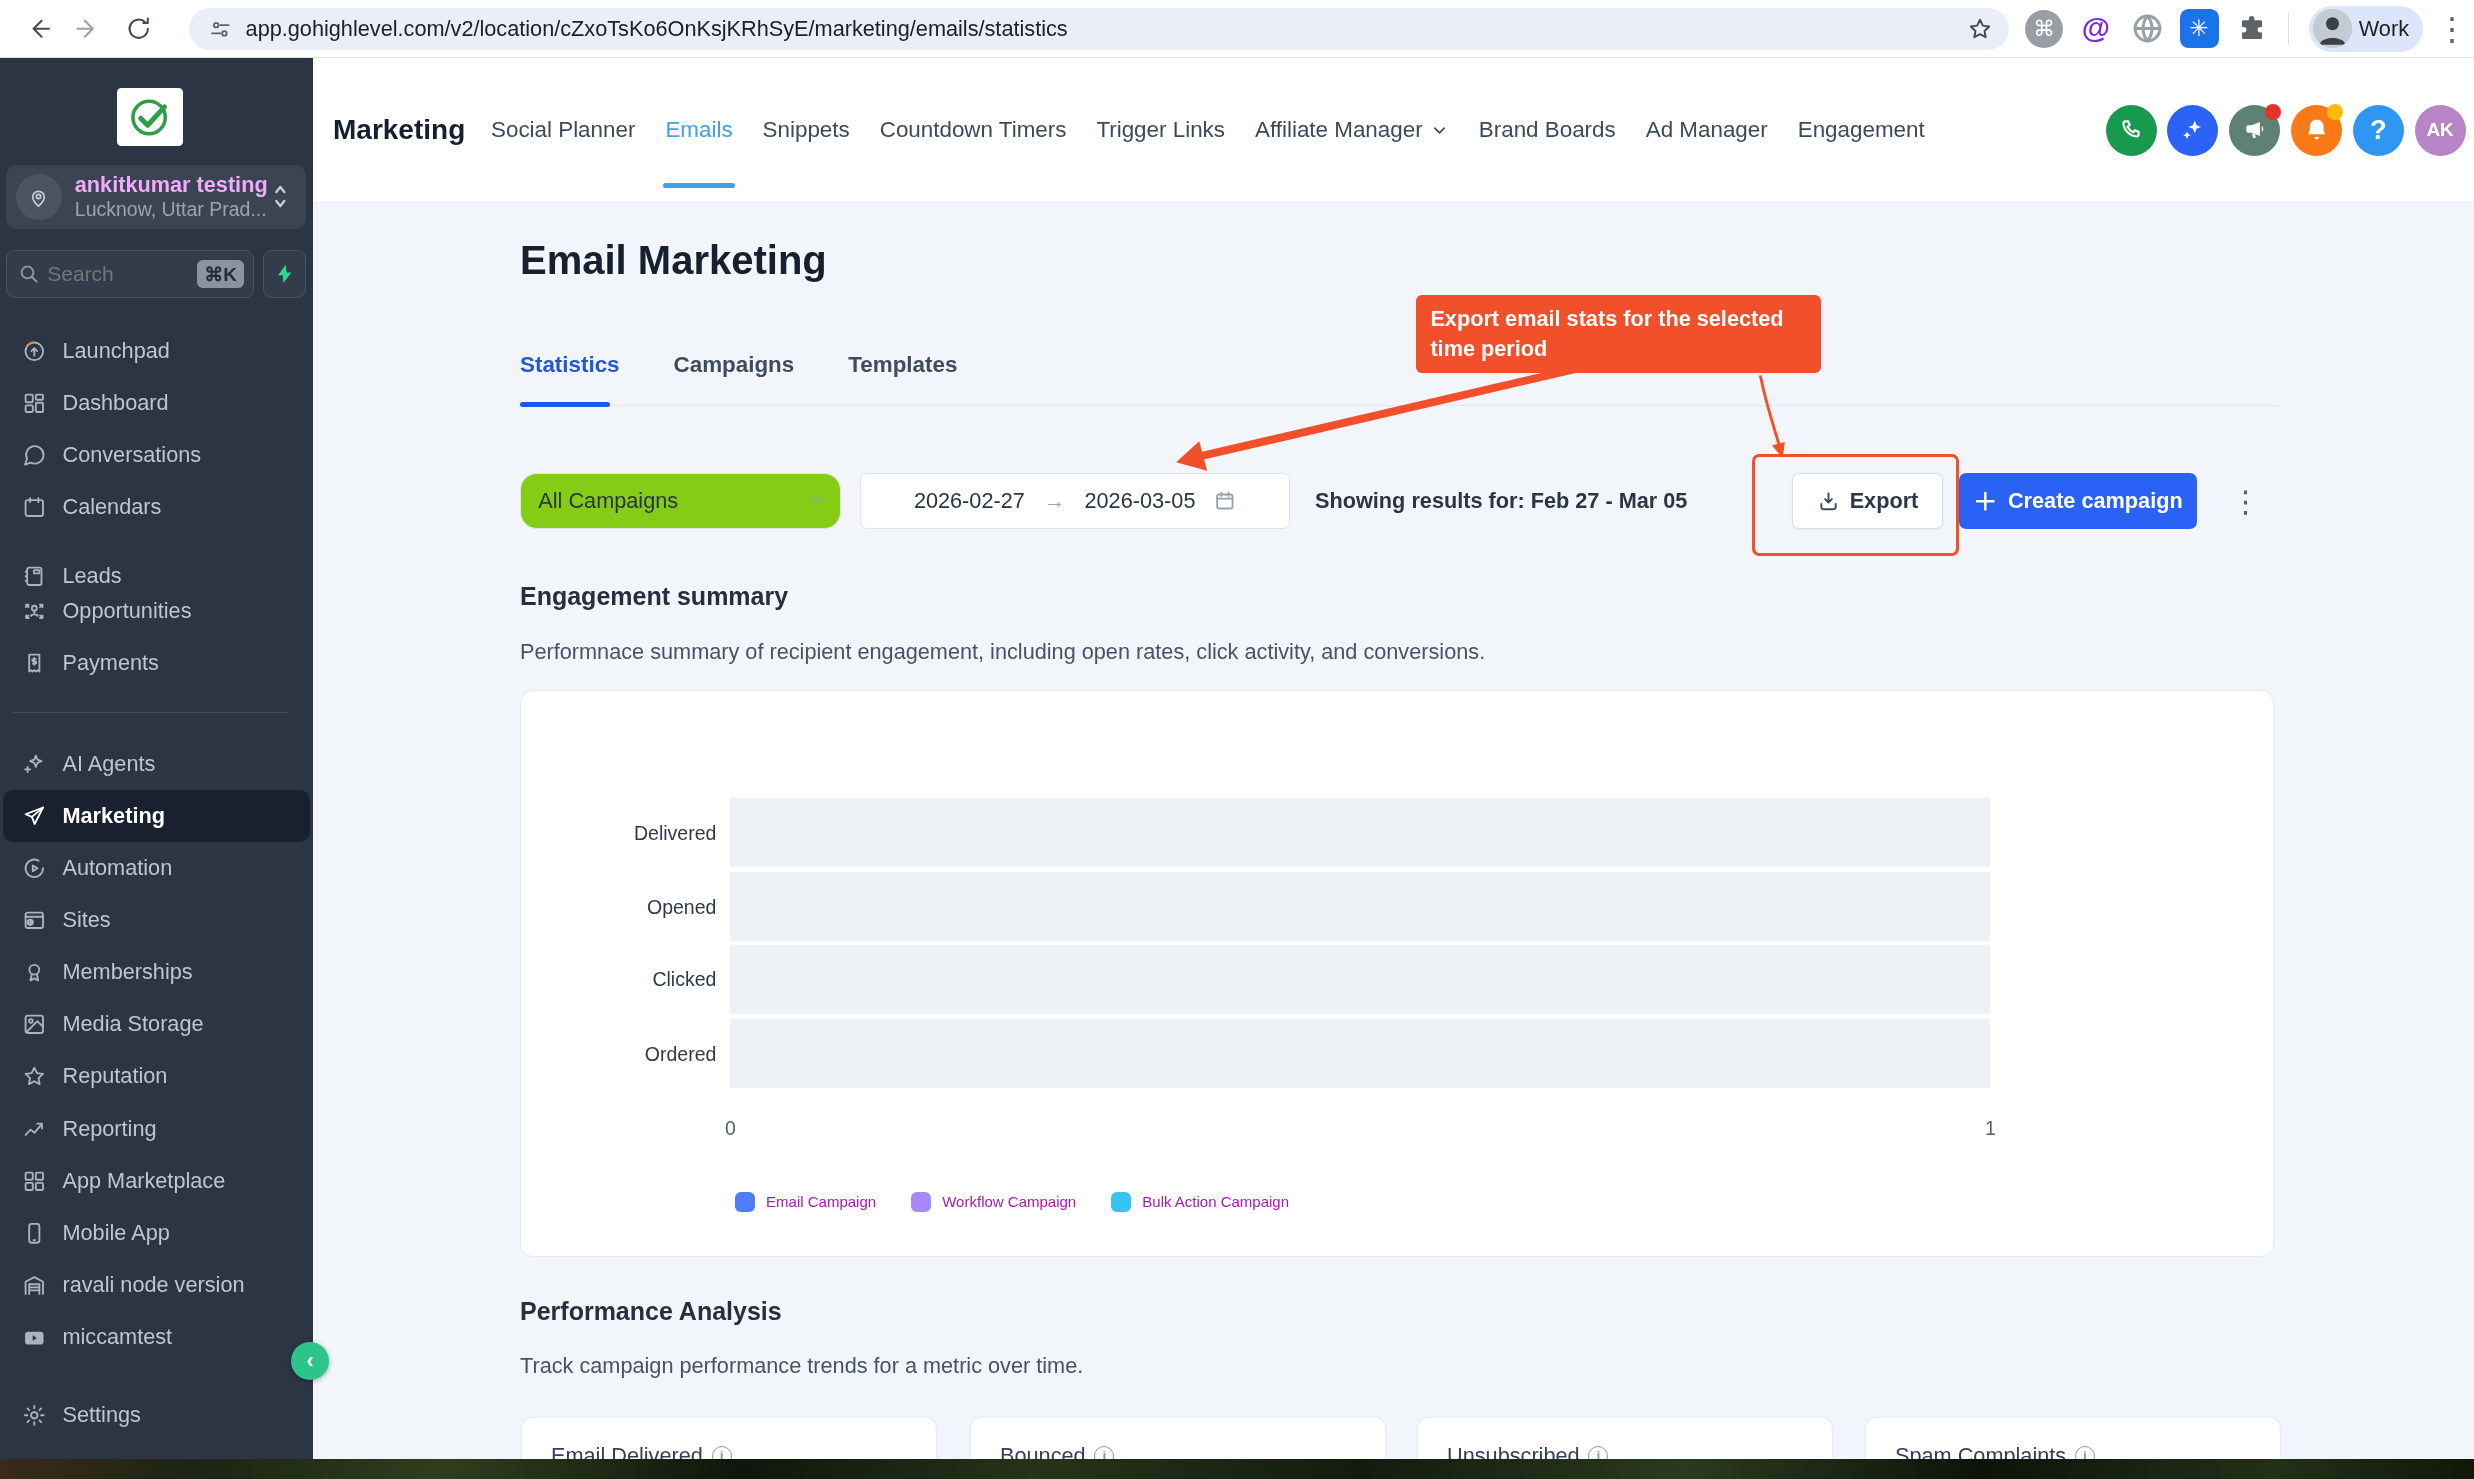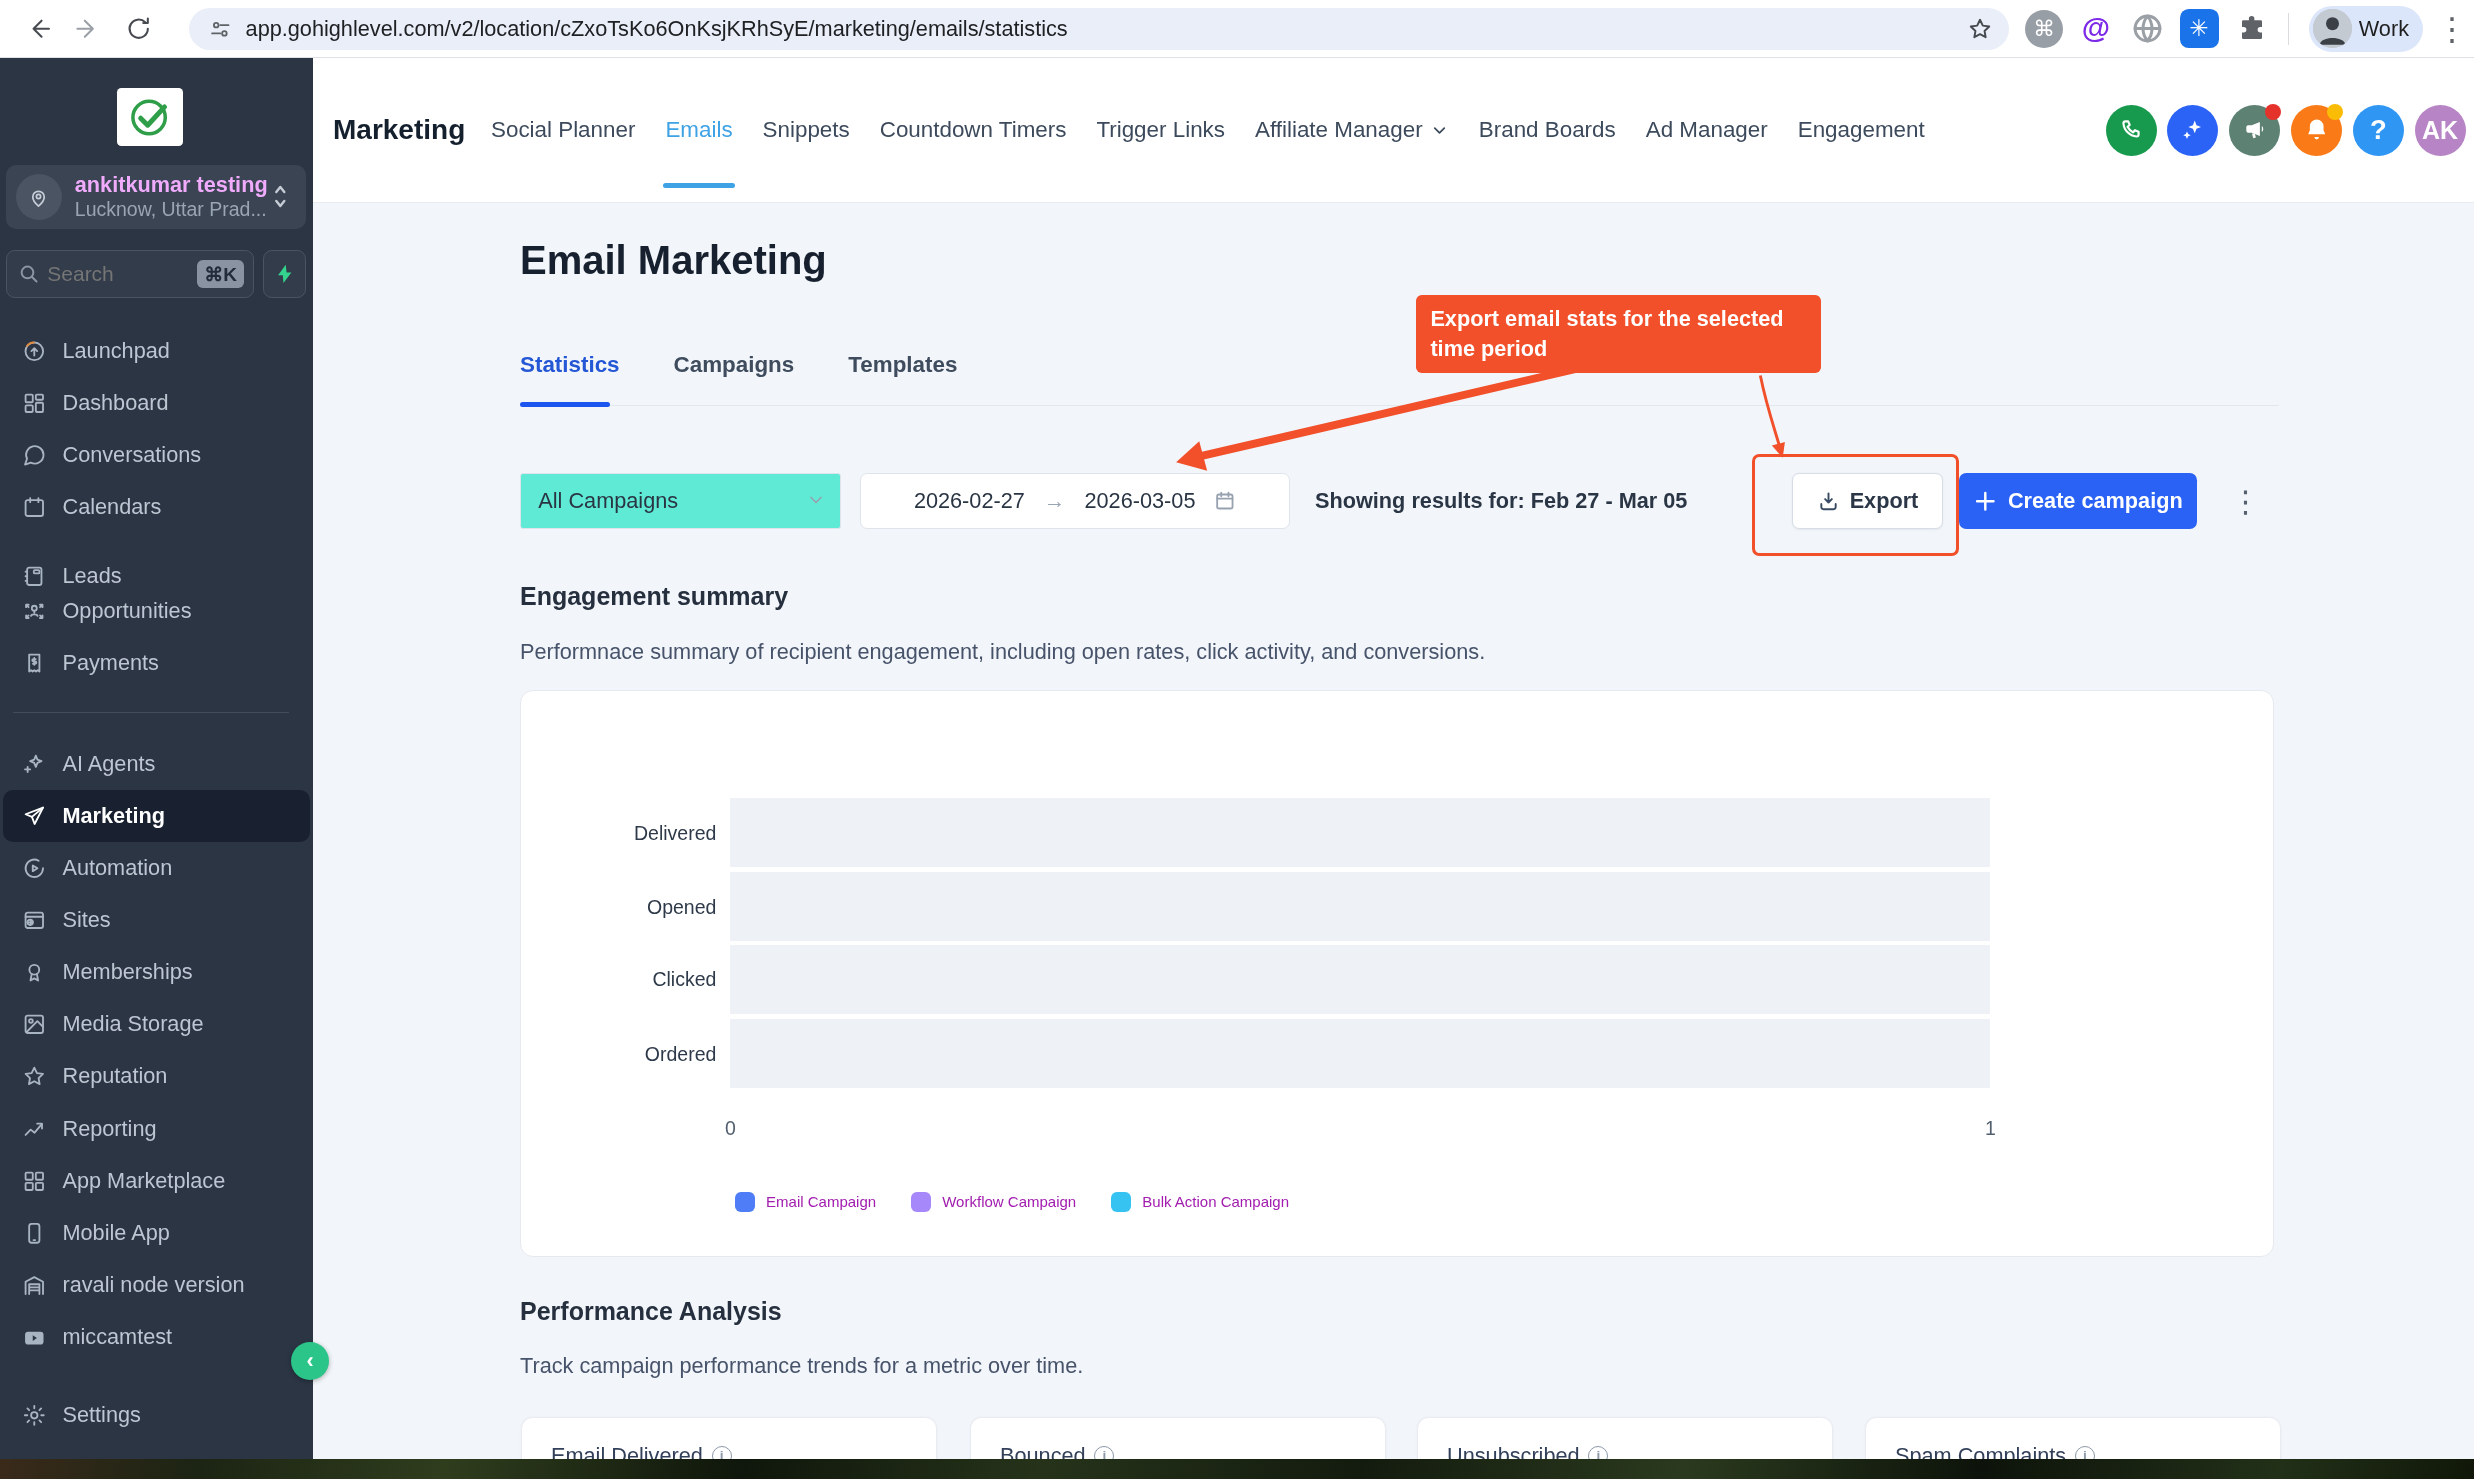--- a/index.html
+++ b/index.html
@@ -51,21 +51,21 @@
   
   #content { position:absolute; left:313px; top:203px; width:2162px; height:1256px; background:#f2f5f9; overflow:hidden; }
   #page-title { position:absolute; left:207px; top:35px; font-size:40px; font-weight:700; color:#17202e; }
   #page-tabs { position:absolute; left:207px; top:149px; display:flex; gap:54px; }
   .pg-tab { font-size:22.4px; font-weight:600; color:#3e4c5e; }
   .pg-tab.active { color:#2457d5; }
   #stats-underline { position:absolute; left:207px; top:199px; width:90px; height:5px; border-radius:2.9px; background:#1d56ee; z-index:2; }
   #tabs-divider { position:absolute; left:207px; top:202px; width:1759px; height:0.7px; background:#e3e7ee; }
 
   .frow { position:absolute; top:270px; height:56px; }
-  #campaign-select { left:207px; width:321px; background:#5eead4; border:0.7px solid #dfe4ec; border-radius:3px; display:flex; align-items:center; }
+  #campaign-select { left:207px; width:321px; background:#84cc16; border:0.7px solid #dfe4ec; border-radius:17px; display:flex; align-items:center; }
   #campaign-select .val { font-size:21.7px; color:#2a3544; margin-left:17.3px; }
   #campaign-select .chev { position:absolute; right:14.4px; color:#97a1b0; }
   #date-range { left:547px; width:430px; background:#fff; border:0.7px solid #dfe4ec; border-radius:7.2px; display:flex; align-items:center; justify-content:center; gap:19px; }
   #date-range .dval { font-size:21.7px; color:#2a3544; }
   #date-range .darr { font-size:21.7px; color:#9aa5b3; }
   #showing-text { left:1002px; height:56px; display:flex; align-items:center; font-size:21.7px; font-weight:600; color:#2a3646; white-space:nowrap; }
   #export-highlight { position:absolute; left:1439px; top:251px; width:207px; height:102px; border:3.6px solid #f1502a; border-radius:7.2px; z-index:3; }
   #export-btn { left:1479px; width:151px; background:#fff; border:0.7px solid #d7dde7; border-radius:7.2px; display:flex; align-items:center; justify-content:center; gap:10px; font-size:21.7px; font-weight:600; color:#2b3647; box-shadow:0 0.7px 2.2px rgba(20,30,50,.06); }
   #create-btn { left:1646px; width:238px; background:#2a62f5; border-radius:7.2px; display:flex; align-items:center; justify-content:center; gap:10px; font-size:21.7px; font-weight:600; color:#fff; }
   #row-kebab { left:1918px; width:29px; display:flex; align-items:center; justify-content:center; color:#55616f; font-size:30px; }
@@ -442,21 +442,21 @@
     <div class="hicon" style="background:#f97a16">
       <svg width="27.4" height="27.4" viewBox="0 0 24 24" fill="#fff">
           <path d="M12 3a6 6 0 0 0-6 6v3.5L4.5 16h15L18 12.5V9a6 6 0 0 0-6-6z"></path>
           <path d="M10 18.5a2 2 0 0 0 4 0z"></path>
         </svg>
       <span class="dot" style="background:#fbbc05"></span>
     </div>
     <div class="hicon" style="background:#2f96f3;font-size:27.4px;font-weight:700">
         <span>?</span>
       </div>
-    <div class="hicon" style="background:#b784c5;font-size:25px;font-weight:600">
+    <div class="hicon" style="background:#b784c5;font-size:19px;font-weight:600">
         <span>AK</span>
       </div>
   </div>
 </div>
 
 <div id="content">
   <div id="page-title">Email Marketing</div>
 
   <div id="page-tabs">
     <span class="pg-tab active">Statistics</span>

